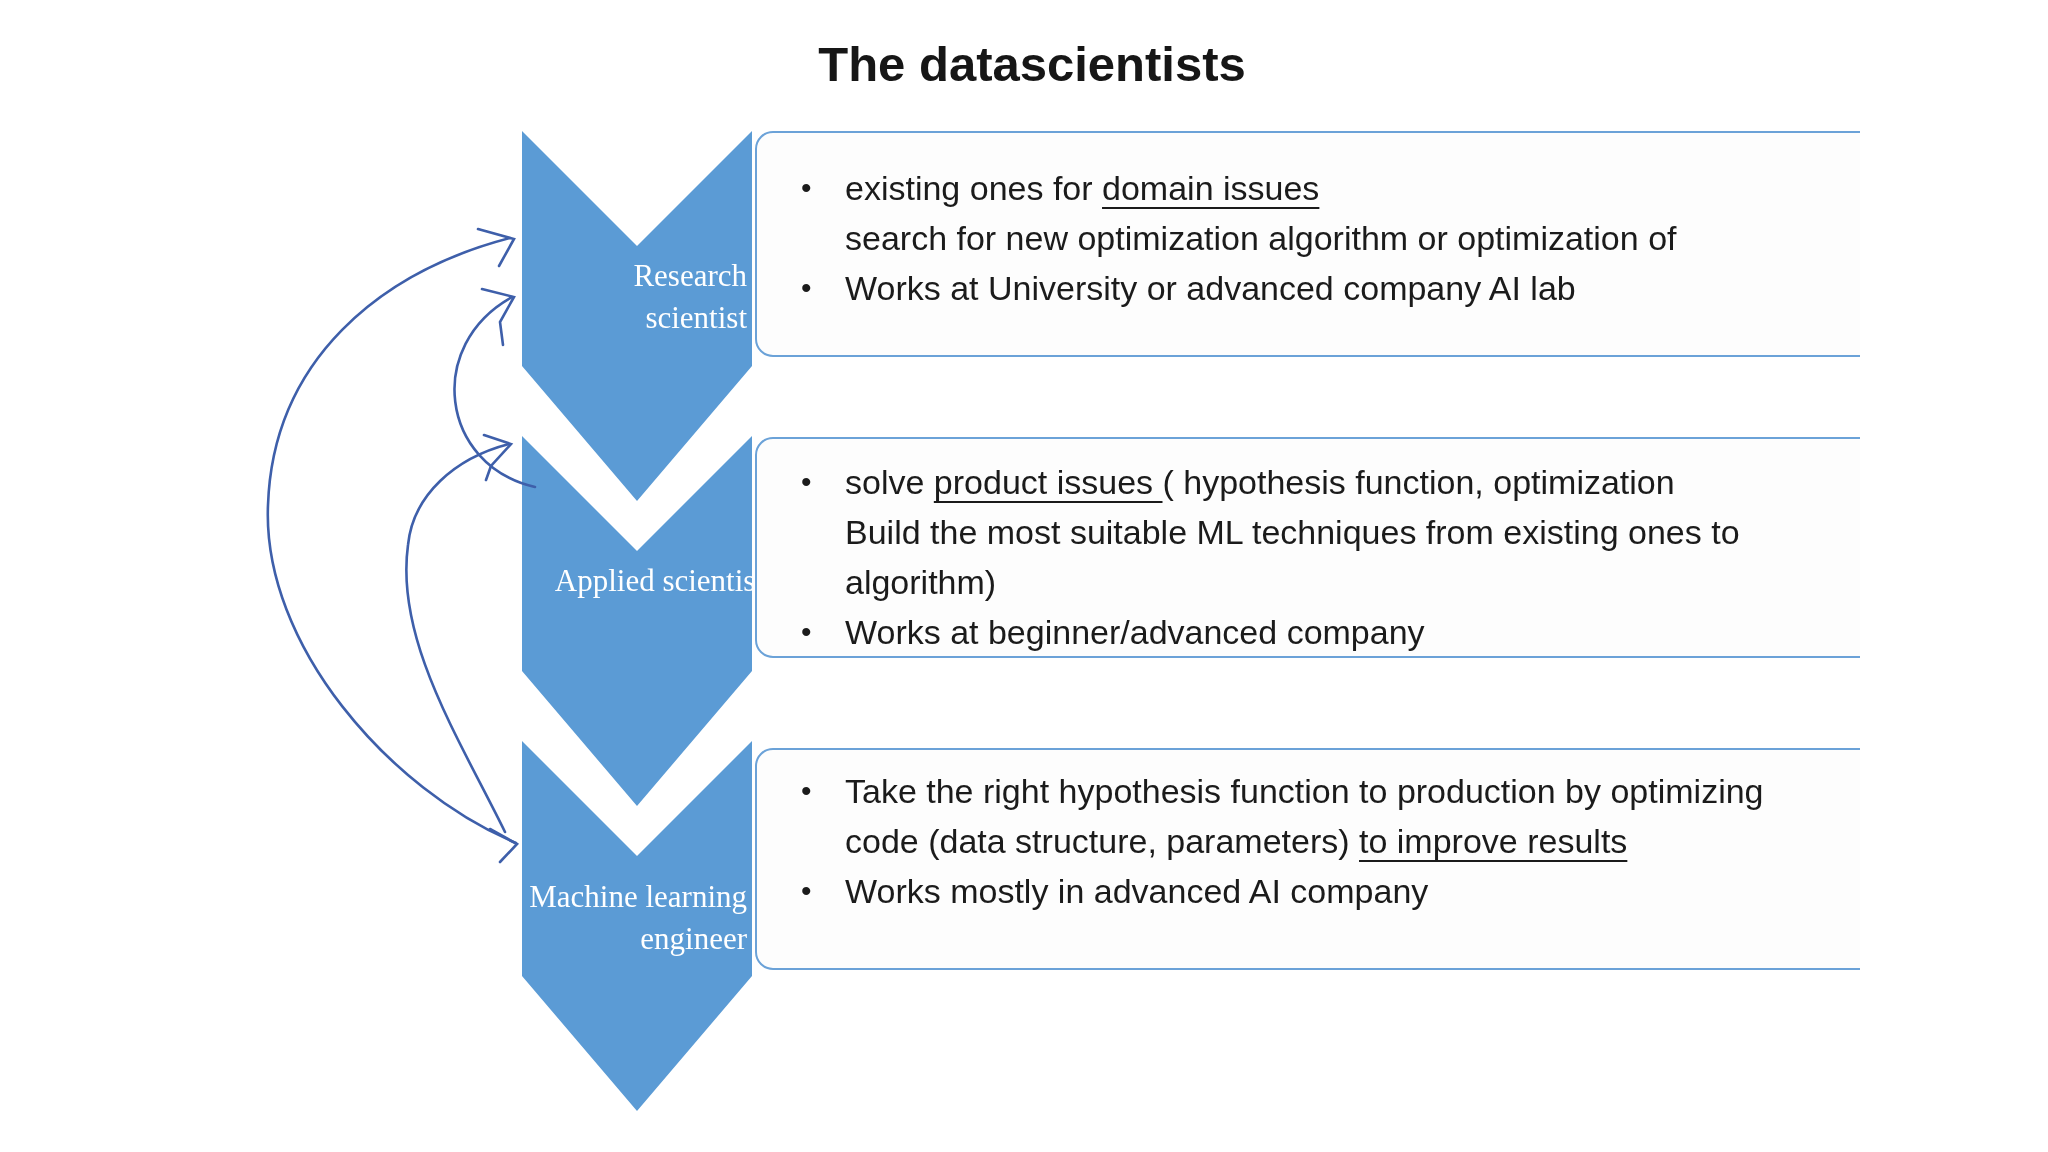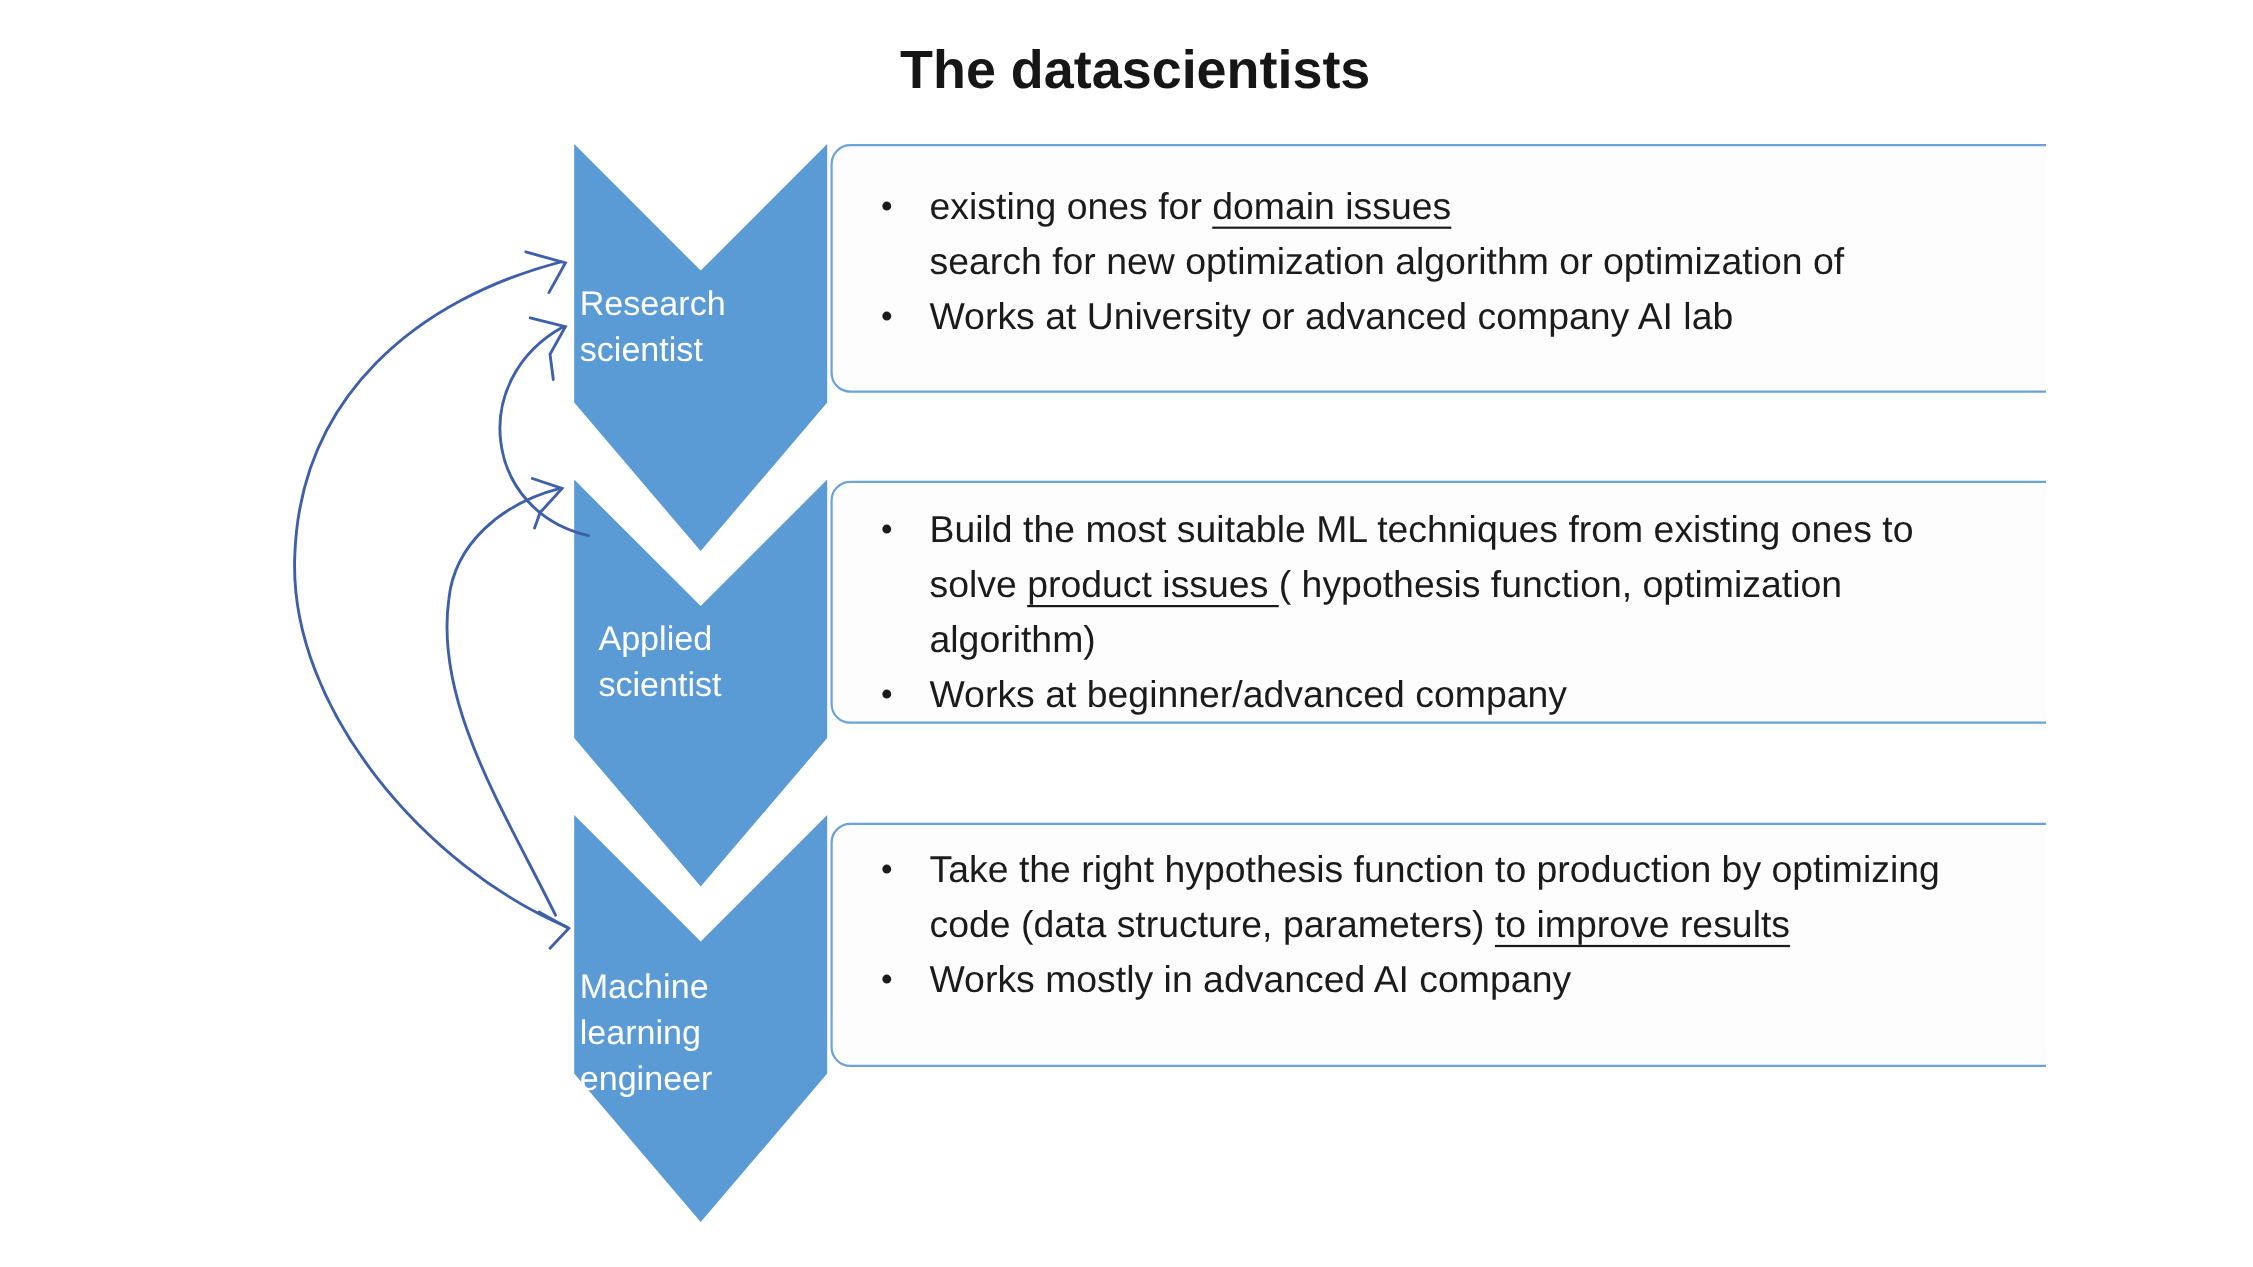--- a/index.html
+++ b/index.html
@@ -7,22 +7,22 @@
     --text:#1b1b1b; --label:#ffffff; --feedbacks:#5B9BD5; --box_bg:#FDFDFD;
   }
   html,body{margin:0;padding:0;background:#ffffff;}
   .canvas{position:relative;width:1860px;height:1152px;background:#ffffff;overflow:hidden;
           font-family:"Liberation Sans", sans-serif;color:var(--text);}
   .title{position:absolute;left:0;top:36px;width:2064px;text-align:center;
          font-size:49px;font-weight:bold;color:#161616;letter-spacing:0px;}
   svg.layer{position:absolute;left:0;top:0;width:2048px;height:1152px;}
   .chev{fill:var(--chevron);}
   .arrow{stroke:var(--arrow);stroke-width:2.6;fill:none;stroke-linecap:round;}
-  .chev-label{position:absolute;width:220px;text-align:left;color:var(--label);
-              font-size:31px;line-height:42px;font-weight:400;}
+  .chev-label{position:absolute;width:220px;text-align:right;color:var(--label);
+              font-size:31px;line-height:42px;font-weight:400;font-family:Liberation Serif, serif;}
   .box{position:absolute;background:var(--box_bg);border:2px solid var(--box_border);
        border-radius:18px;box-sizing:border-box;font-size:34px;line-height:50px;}
   .bullet{display:flex;align-items:flex-start;}
   .dot{width:44px;flex:0 0 44px;text-align:left;padding-left:8px;font-size:30px;}
   .btext{flex:1;}
   .u{text-decoration:underline;text-decoration-thickness:2px;text-underline-offset:7px;}
   .feedbacks{position:absolute;left:174px;top:514px;font-size:43px;color:var(--feedbacks);
              letter-spacing:1px;}
 </style>
 </head>
@@ -65,22 +65,22 @@
         <span class="dot">•</span>
         <div class="btext">
           <div class="line"><span>Works at University or advanced company AI lab</span></div>
         </div>
       </div>
     </div>
   <div class="box" style="left:755px;top:437px;width:1145px;height:221px;padding:18px 30px 0 36px;">
       <div class="bullet">
         <span class="dot">•</span>
         <div class="btext">
+          <div class="line"><span>solve </span><span class="u">product issues </span><span>( hypothesis function, optimization</span></div>
           <div class="line"><span>Build the most suitable ML techniques from existing ones to</span></div>
-          <div class="line"><span>solve </span><span class="u">product issues </span><span>( hypothesis function, optimization</span></div>
           <div class="line"><span>algorithm)</span></div>
         </div>
       </div>
       <div class="bullet">
         <span class="dot">•</span>
         <div class="btext">
           <div class="line"><span>Works at beginner/advanced company</span></div>
         </div>
       </div>
     </div>

